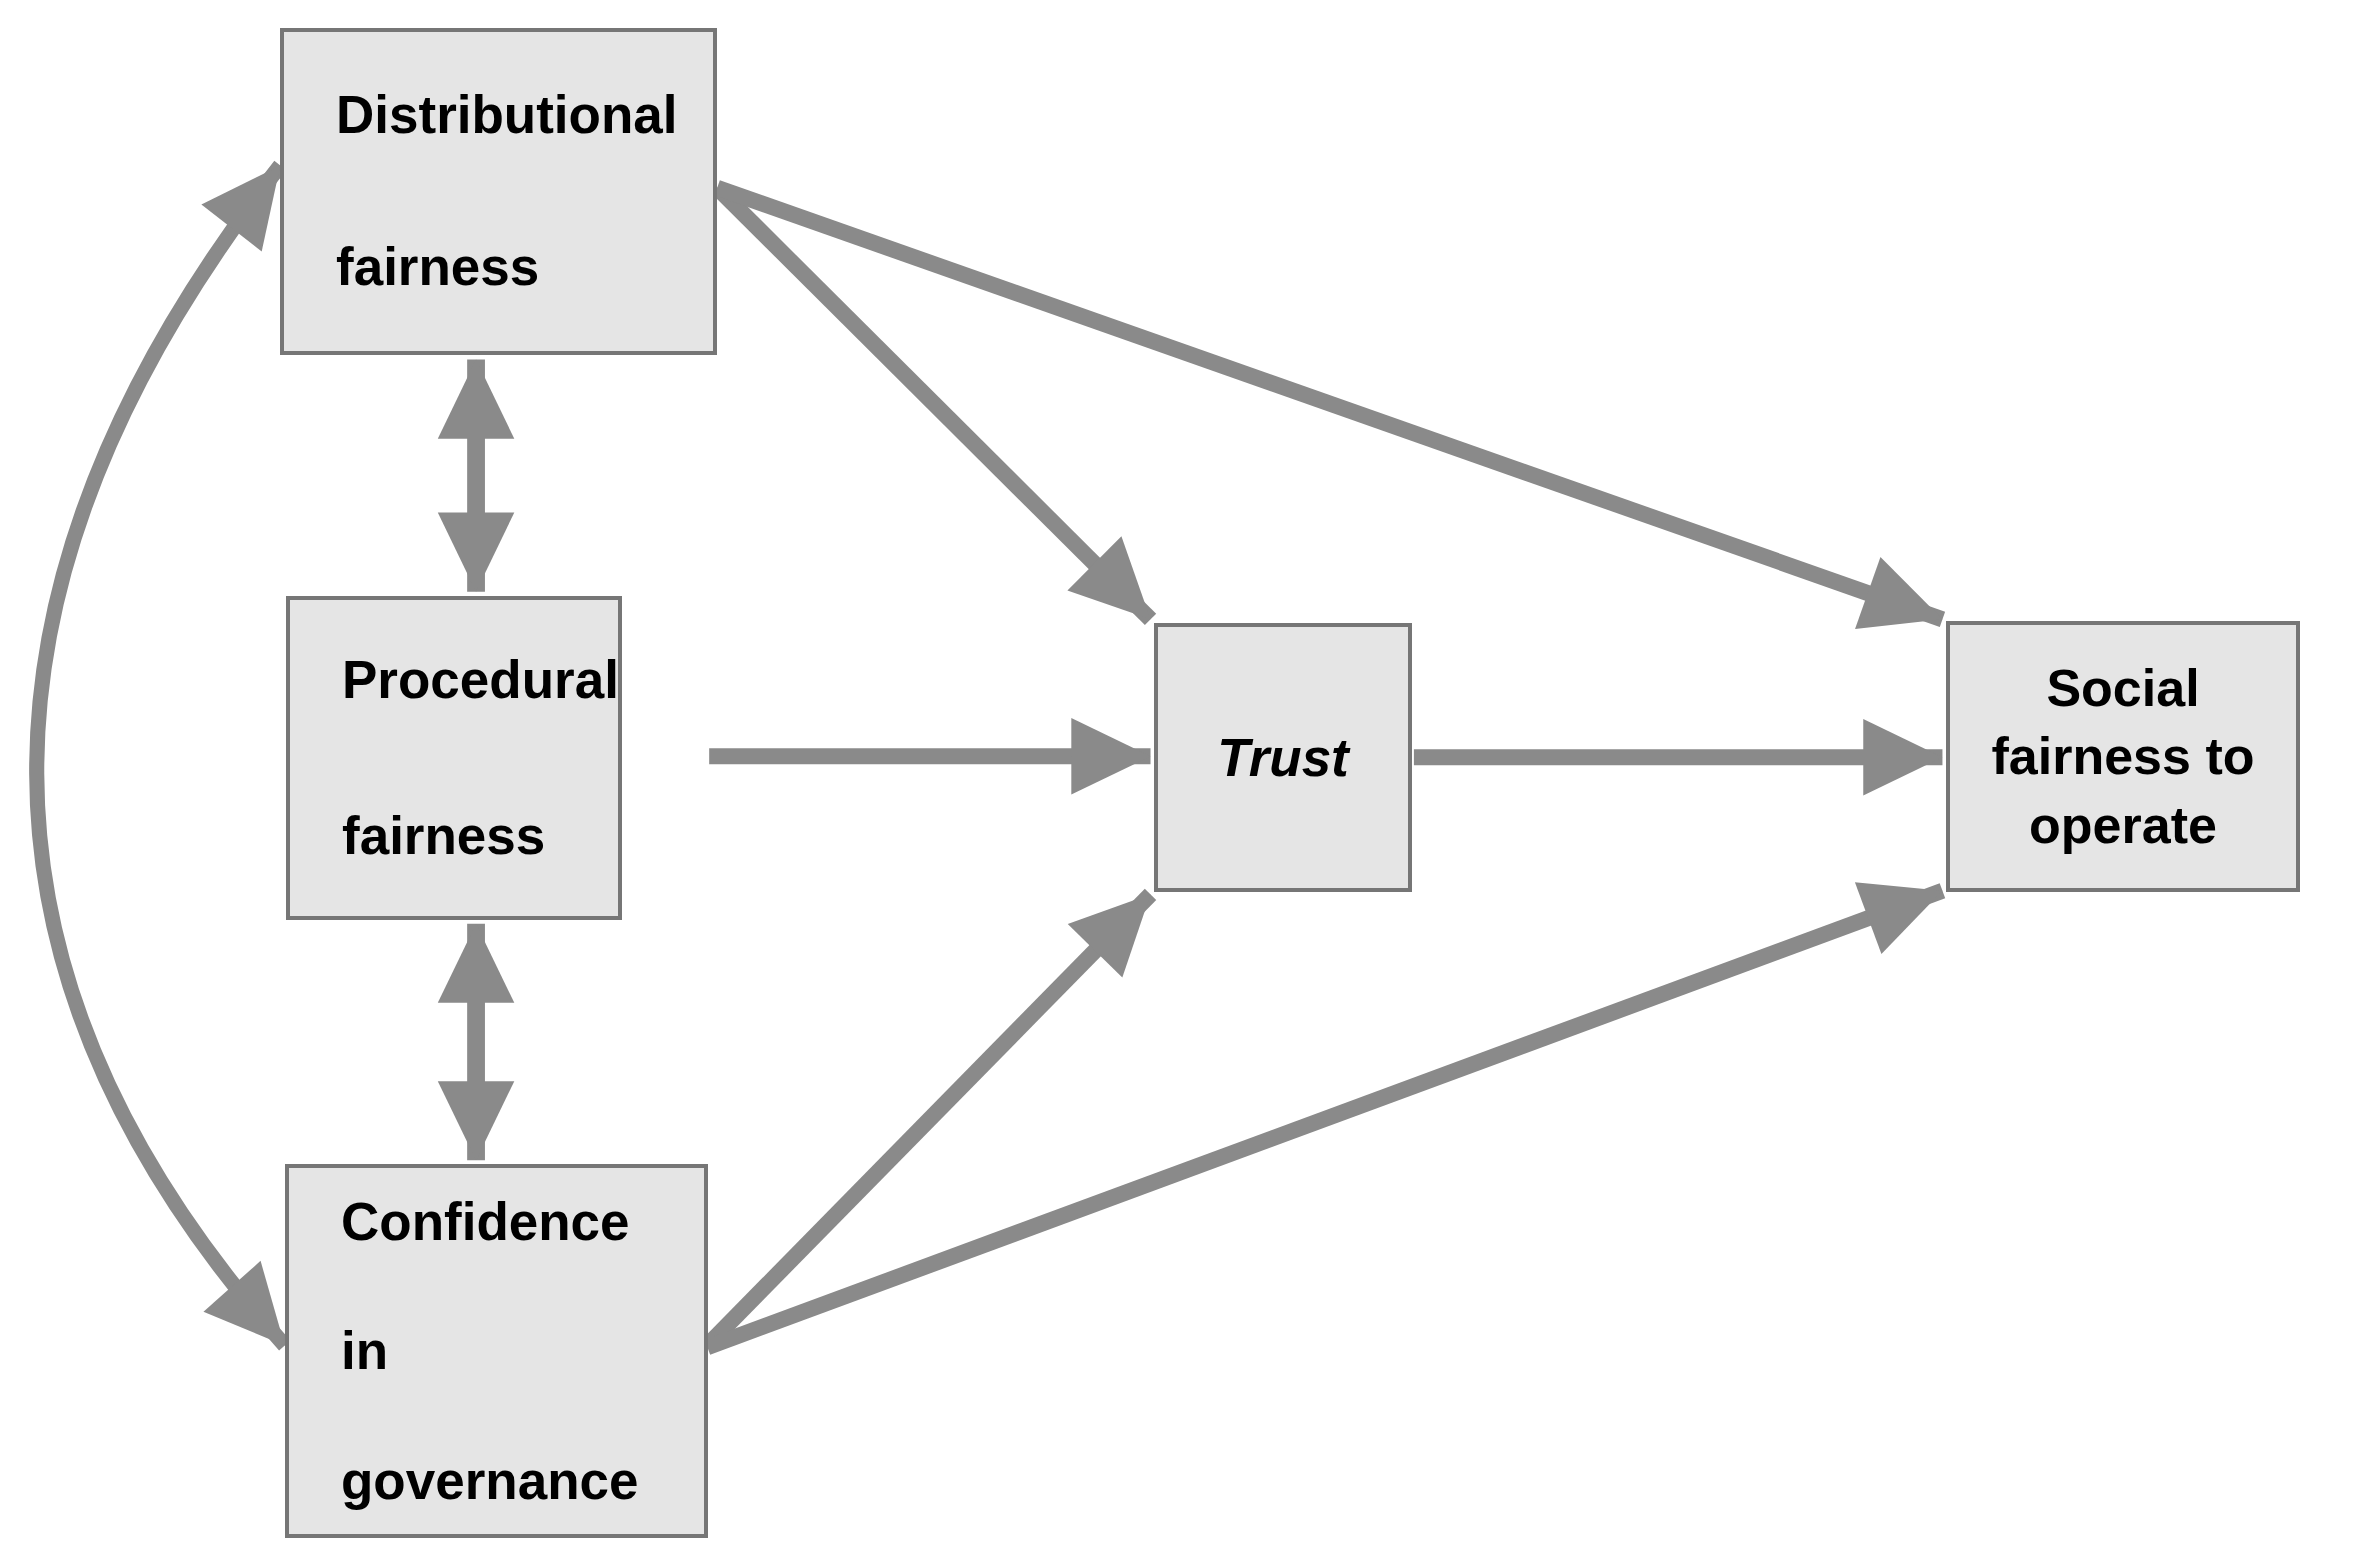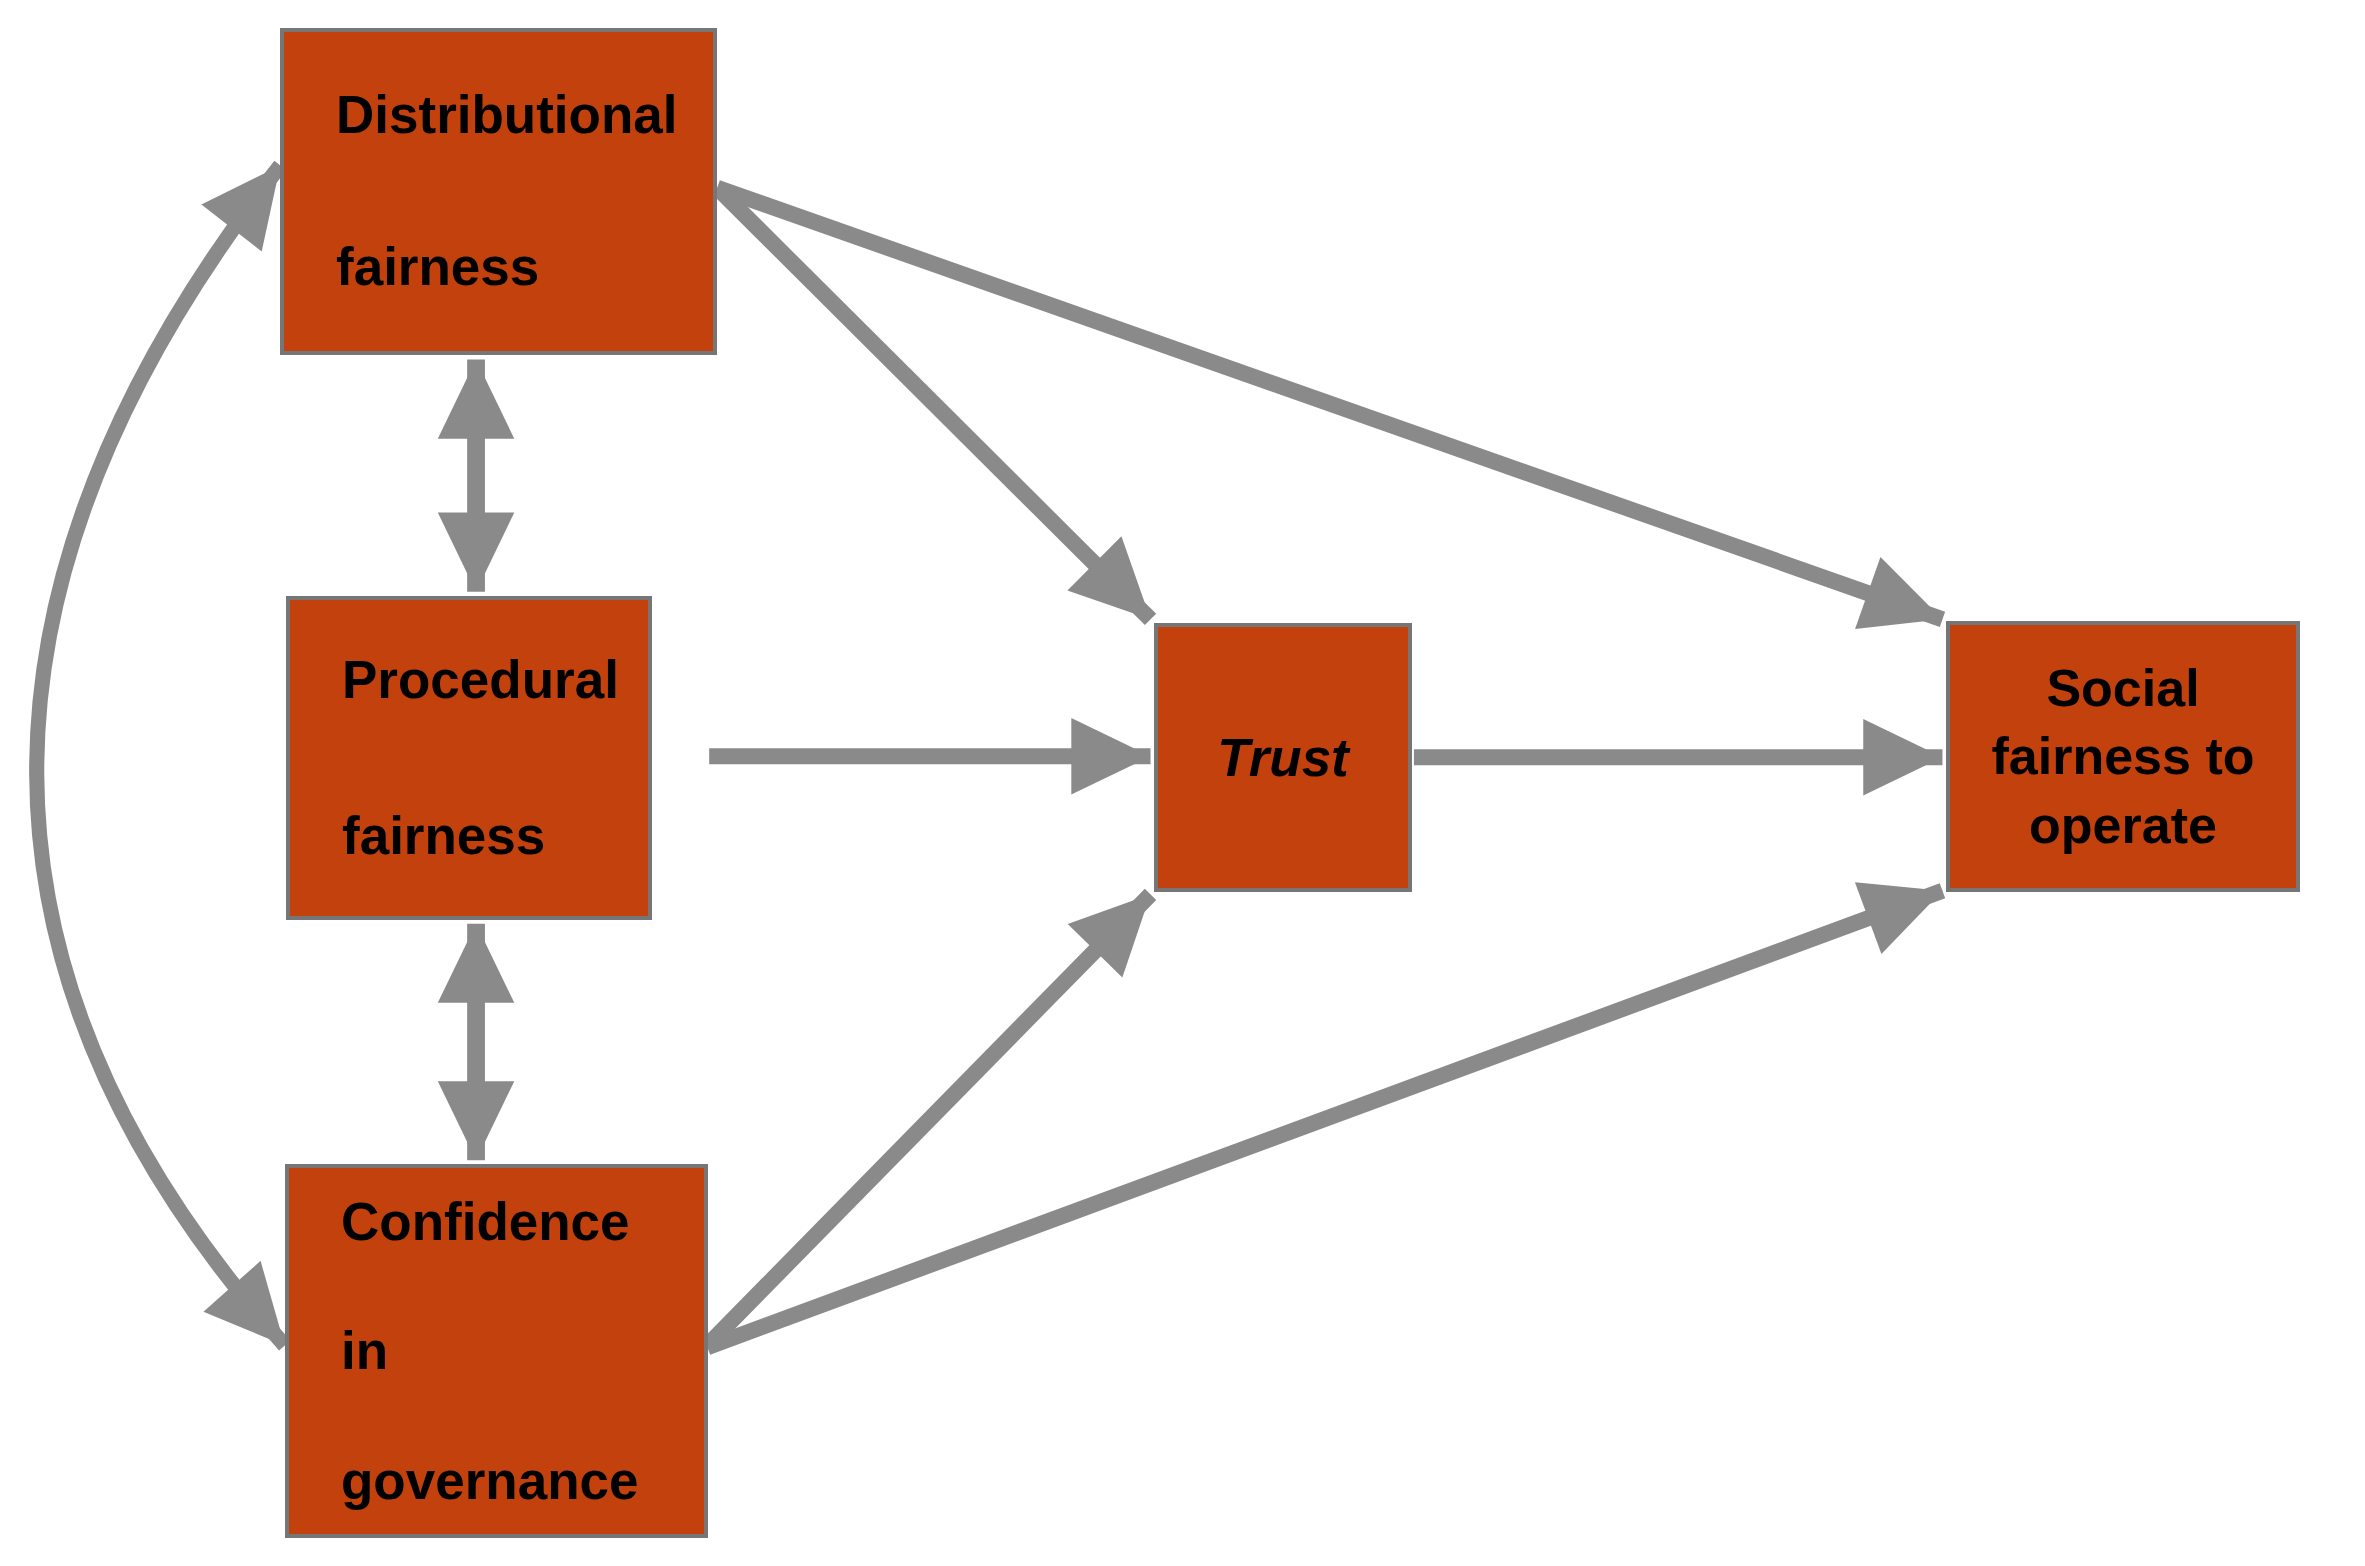--- a/index.html
+++ b/index.html
@@ -17,42 +17,42 @@
   }
   svg.arrow-layer {
     position: absolute;
     left: 0;
     top: 0;
     width: 2366px;
     height: 1567px;
   }
   .node {
     position: absolute;
-    background: #c2410c;
+    background: #e5e5e5;
     border: 4.4px solid #767676;
     box-sizing: border-box;
     display: flex;
     flex-direction: column;
     color: #000000;
     font-weight: bold;
     font-size: 53px;
     line-height: 1.05;
   }
   .node.left-align {
     justify-content: center;
     align-items: flex-start;
     padding-left: 52px;
   }
   .node.centered {
     justify-content: center;
     align-items: center;
     text-align: center;
   }
   #node-distributional { left: 280px; top: 27.6px;  width: 437px; height: 327px; gap: 96px; }
-  #node-procedural     { left: 286px; top: 596px; width: 366px; height: 324px; gap: 100px; }
+  #node-procedural     { left: 286px; top: 596px; width: 336px; height: 324px; gap: 100px; }
   #node-confidence     { left: 285px; top: 1164px; width: 423px; height: 374px; gap: 74px; }
   #node-trust          { left: 1154px; top: 623px; width: 258px; height: 269px; font-style: italic; }
   #node-slo            { left: 1946px; top: 621px; width: 354px; height: 271px; font-size: 52px; line-height: 1.32; }
   .node-line { display: block; }
 </style>
 </head>
 <body>
 
 <div class="canvas">
 

